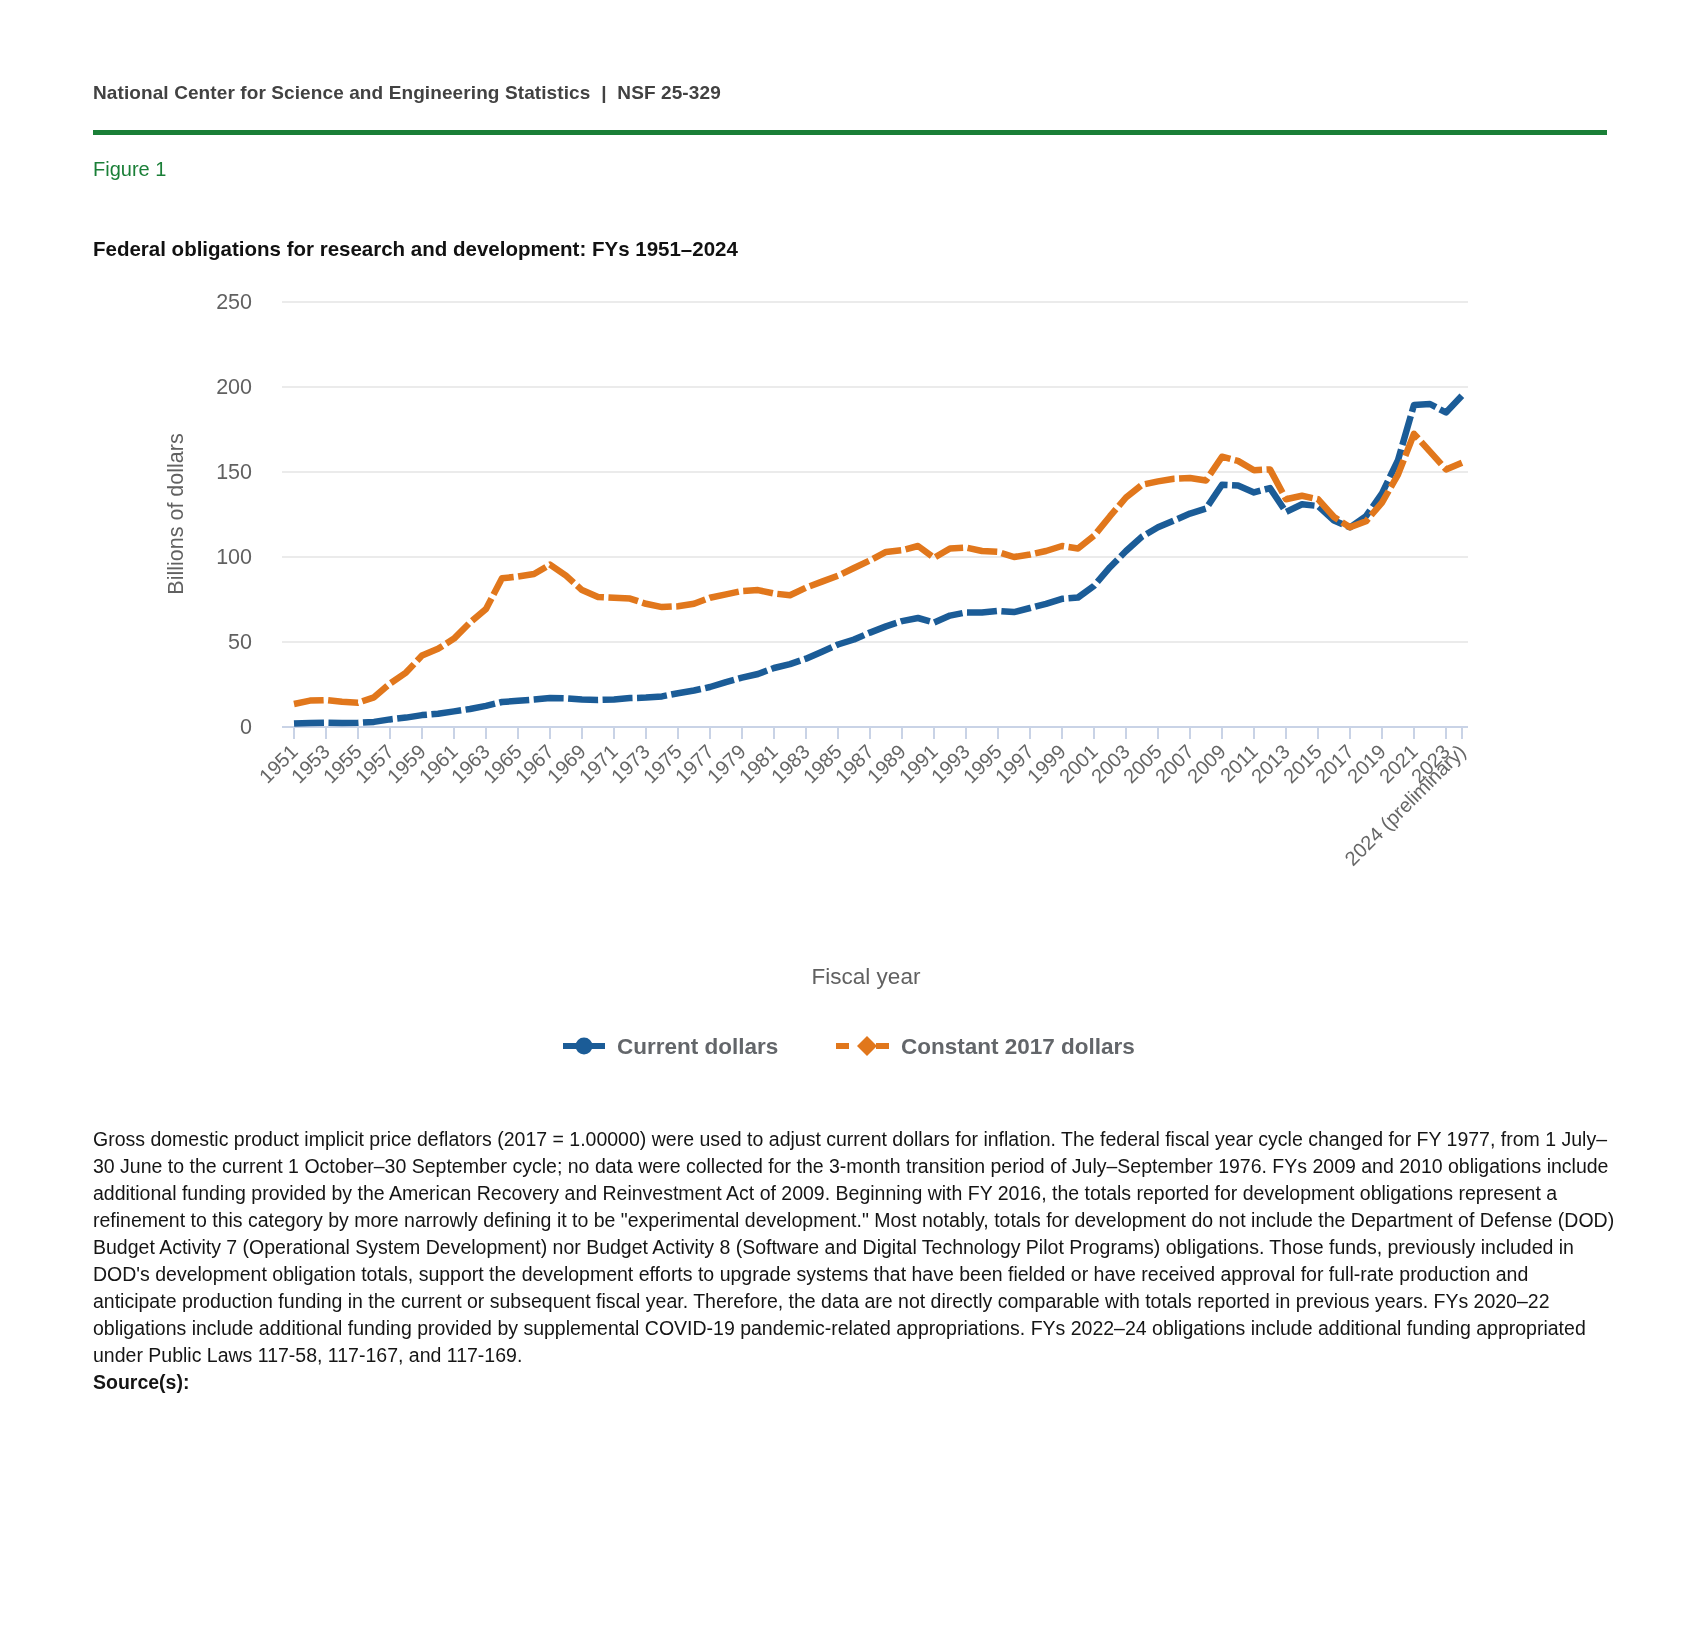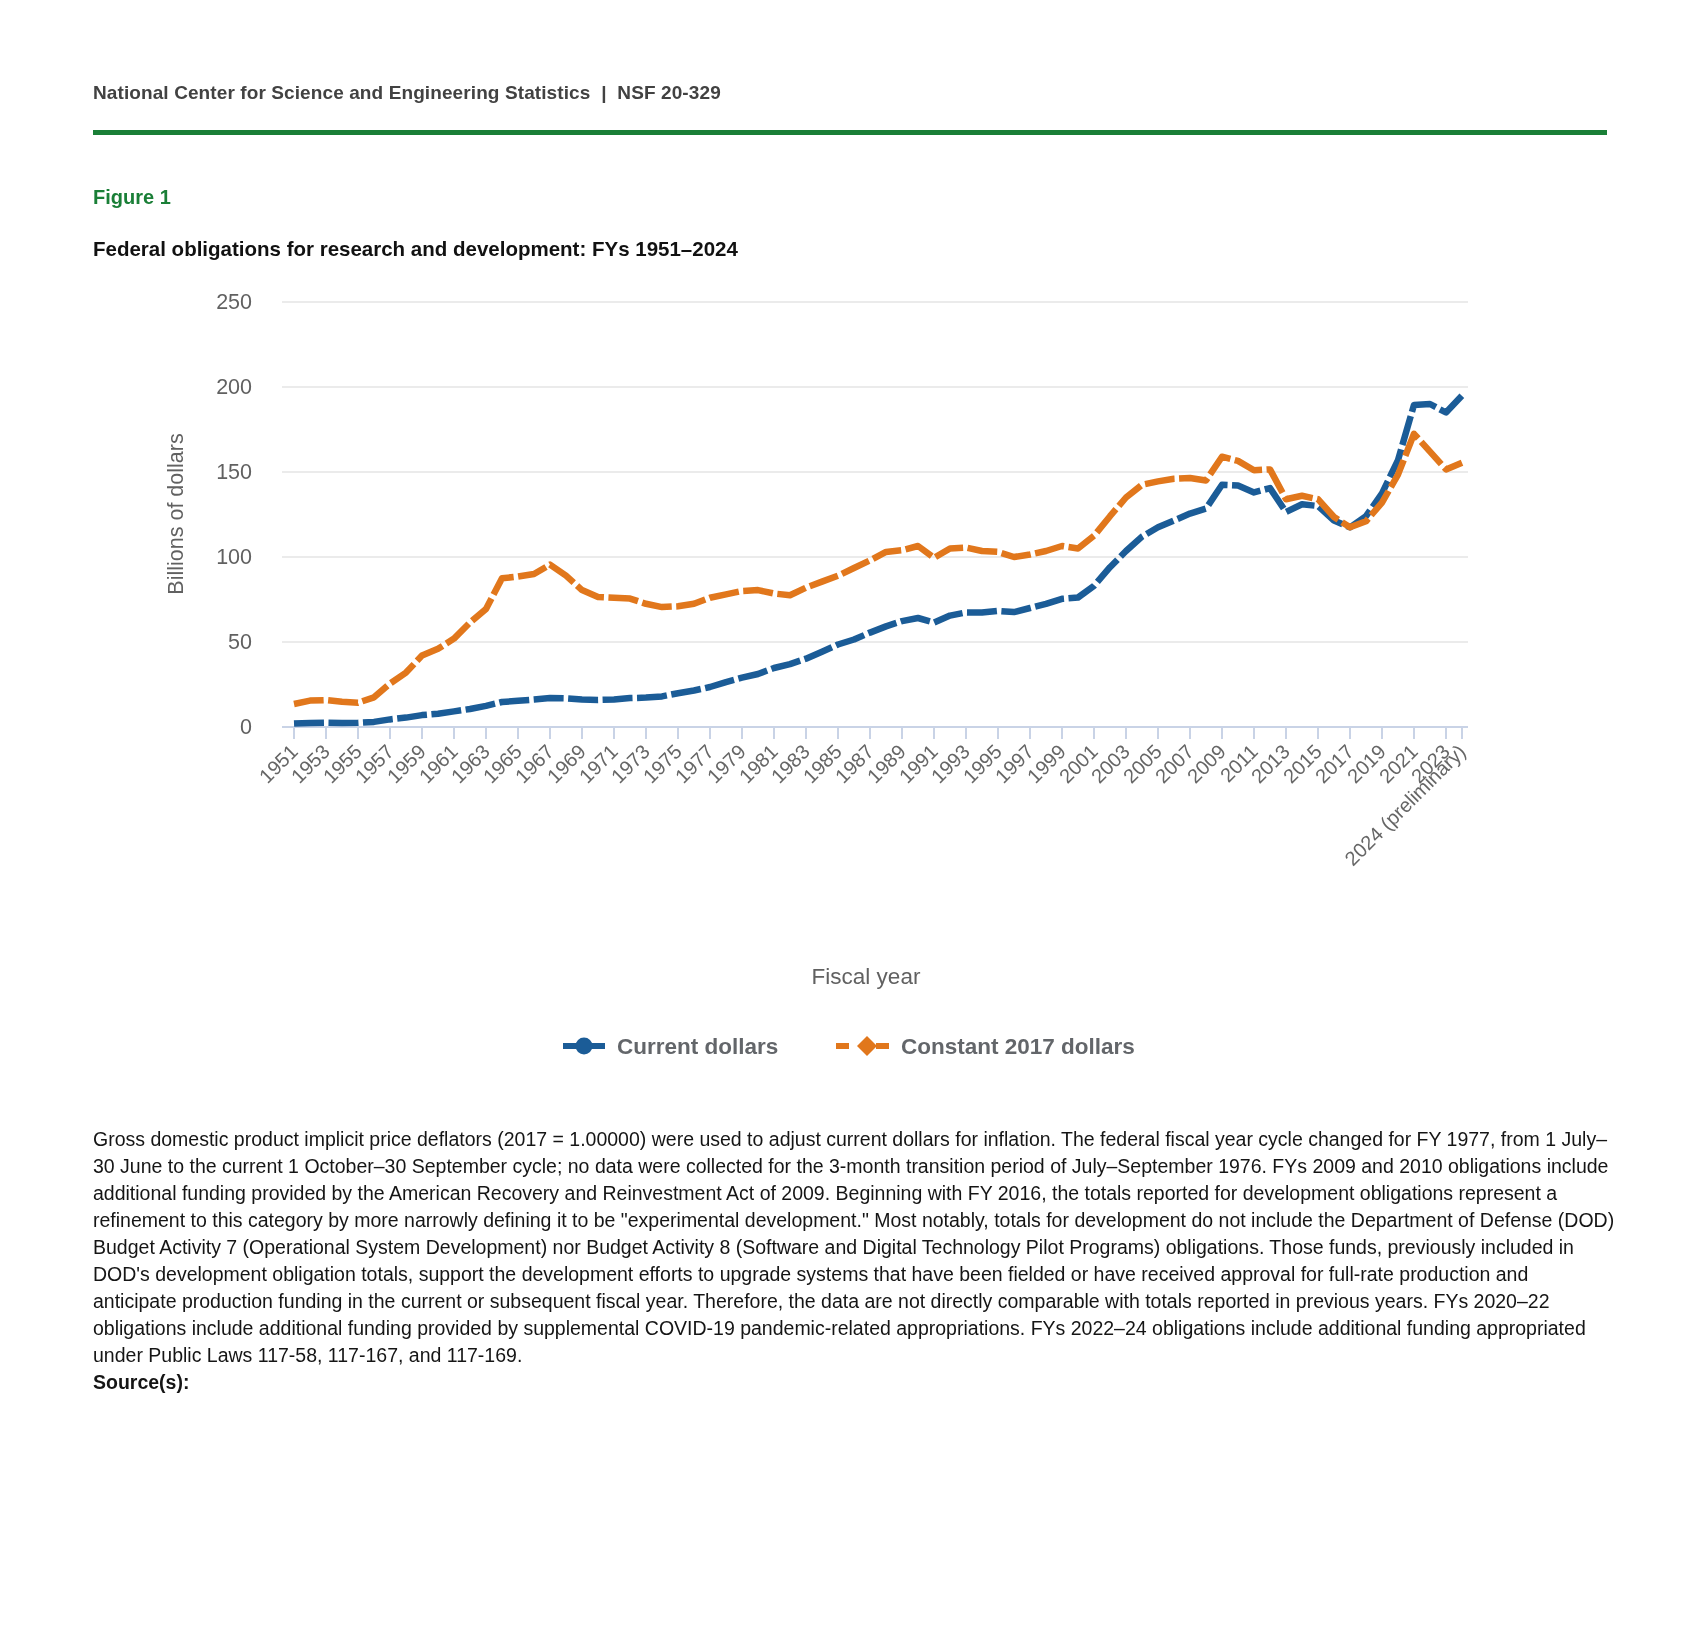--- a/index.html
+++ b/index.html
@@ -1,35 +1,35 @@
 <!DOCTYPE html>
 <html><head>
 <meta charset="utf-8">
 <style>
   html,body{margin:0;padding:0;background:#fff;}
   body{font-family:"Liberation Sans", sans-serif;}
   #page{position:relative;width:1699px;height:1650px;background:#fff;overflow:hidden;}
   .hdr{position:absolute;left:93px;top:82px;font-size:19px;font-weight:bold;color:#424242;letter-spacing:.1px;}
   .rule{position:absolute;left:93px;top:130px;width:1514px;height:5px;}
-  .figlabel{position:absolute;left:93px;top:158px;font-size:20px;font-weight:bold;margin-top:28px;}
+  .figlabel{position:absolute;left:93px;top:158px;font-size:20px;font-weight:normal;}
   .figtitle{position:absolute;left:93px;top:200px;font-size:20.5px;font-weight:bold;color:#111;margin-top:37px;}
   #chart{position:absolute;left:0;top:250px;}
   .notes{position:absolute;left:93px;top:1126px;width:1522px;font-size:19.5px;line-height:27px;color:#151515;}
   .notes .bold{font-weight:bold;}
   .notes p{margin:0;}
   .src-head{margin-top:27px;}
   text{font-family:"Liberation Sans", sans-serif;}
 </style>
 </head>
 <body>
 
 <div id="page">
 
   <div class="hdr" style="color: rgb(66, 66, 66);">
-    <span>National Center for Science and Engineering Statistics</span>&nbsp;&nbsp;<span>|</span>&nbsp;&nbsp;<span>NSF 20-329</span>
+    <span>National Center for Science and Engineering Statistics</span>&nbsp;&nbsp;<span>|</span>&nbsp;&nbsp;<span>NSF 25-329</span>
   </div>
 
   <div class="rule" style="background: rgb(26, 127, 55);"></div>
 
   <div class="figlabel" style="color: rgb(26, 127, 55);">Figure 1</div>
   <div class="figtitle">Federal obligations for research and development: FYs 1951–2024</div>
 
   <svg id="chart" width="1699" height="880" viewBox="0 250 1699 880">
     <g id="gridlines">
         <line x1="282" y1="642" x2="1468" y2="642" stroke="#e4e4e4" stroke-width="1.6"></line>

